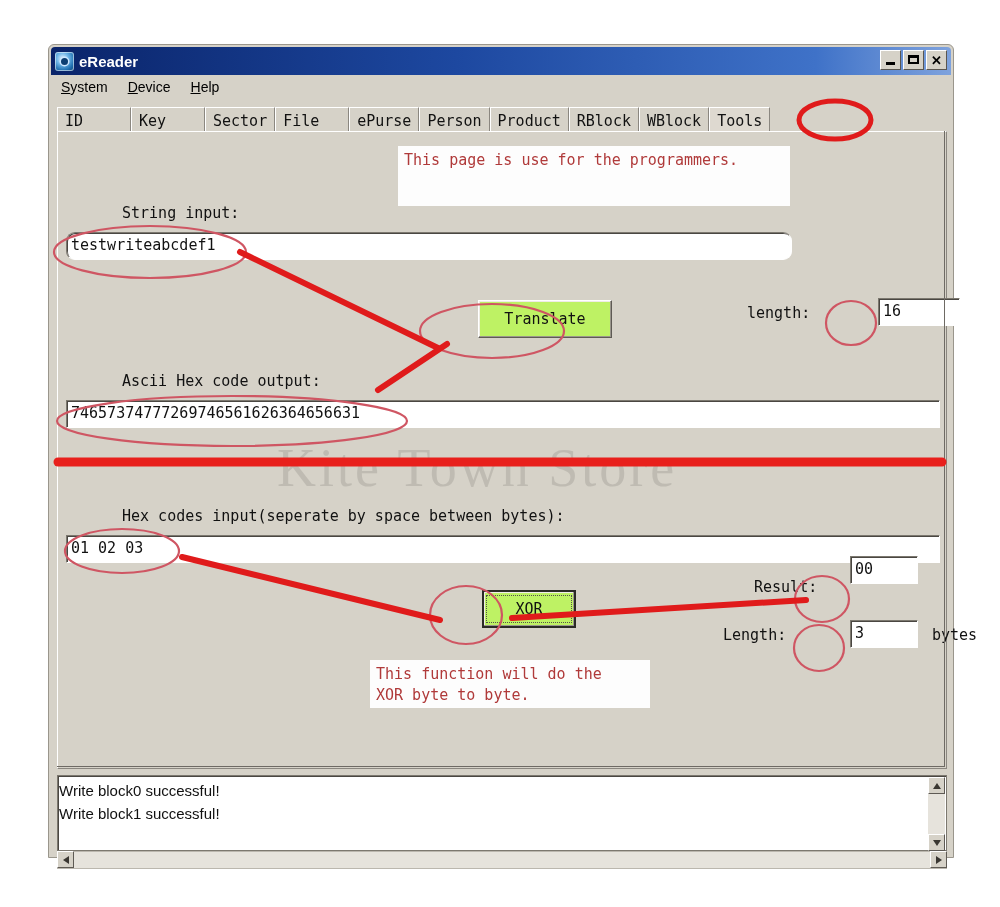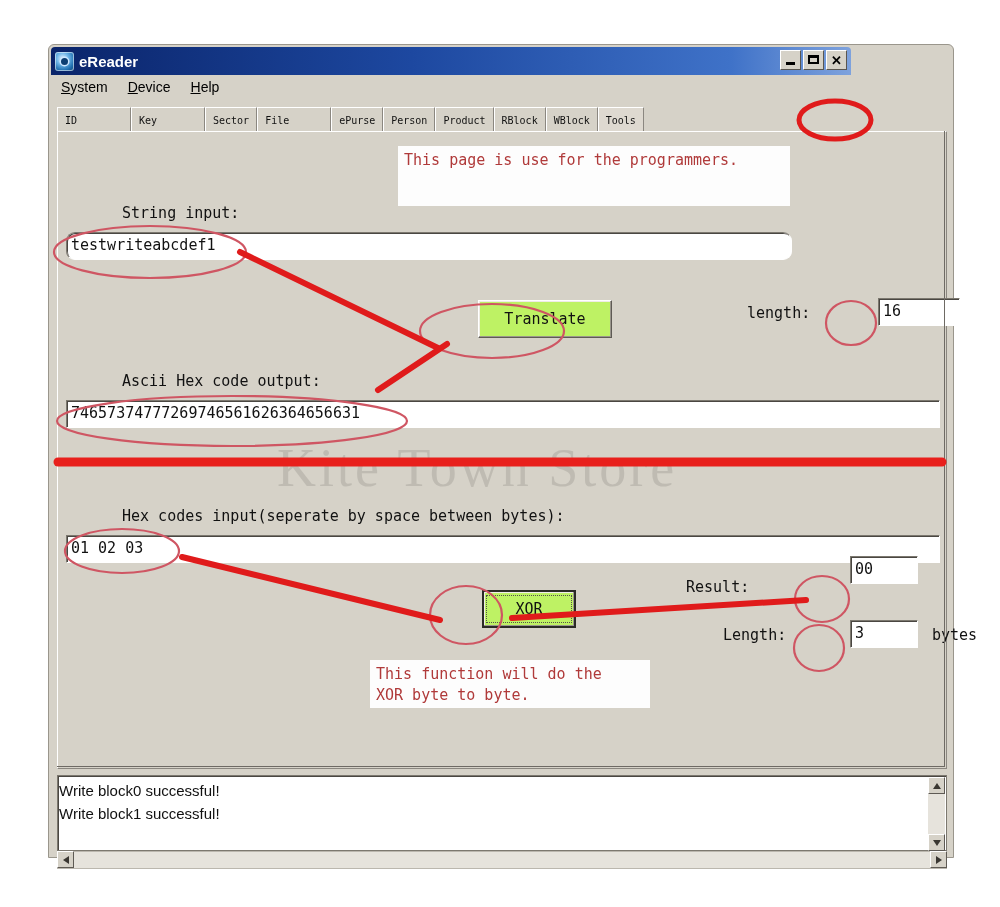--- a/index.html
+++ b/index.html
@@ -18,21 +18,21 @@
     width: 906px; height: 814px;
     background: #d6d2c8;
     border: 1px solid #9a968c;
     border-radius: 6px 6px 0 0;
     box-shadow: 0 0 0 2px #ffffff;
     box-sizing: border-box;
   }
 
   .titlebar {
     position: absolute; left: 2px; top: 2px;
-    width: 800px; height: 28px;
+    width: 900px; height: 28px;
     background: linear-gradient(to right, #0a246a 0%, #1d48a0 45%, #3f72c8 85%, #7ea2dd 100%);
     border-radius: 4px 4px 0 0;
     display: flex; align-items: center;
   }
   .title-icon {
     width: 19px; height: 19px; margin-left: 4px; margin-right: 5px;
     border-radius: 3px;
     background: radial-gradient(circle at 40% 35%, #e8f4ff 0%, #6fb6e8 35%, #1f6fb0 70%, #0d3f72 100%);
     box-shadow: inset 0 0 0 1px #ffffff88;
     position: relative;
@@ -80,21 +80,21 @@
   .menu-item u { text-decoration: underline; }
 
   
   .tabstrip {
     position: absolute; left: 8px; top: 60px;
     width: 890px; height: 28px;
     display: flex; align-items: flex-end;
   }
   .tab {
     font-family: "DejaVu Sans Mono", monospace;
-    font-size: 10px; color: #111;
+    font-size: 15px; color: #111;
     height: 26px; line-height: 26px;
     padding: 0 7px;
     background: #d6d2c8;
     border-left: 1px solid #ffffff;
     border-top: 1px solid #ffffff;
     border-right: 1px solid #8b8780;
     box-sizing: border-box;
     position: relative;
     white-space: nowrap;
   }
@@ -284,21 +284,21 @@
       <div class="textbox" style="left:8px; top:268px; width:874px; height:28px;">74657374777269746561626364656631</div>
 
       <div class="lbl" style="left:64px; top:375px;">Hex codes input(seperate by space between bytes):</div>
 
       <div class="textbox" style="left:8px; top:403px; width:874px; height:28px;">01 02 03</div>
 
       <div class="btn focused" style="left:424px; top:458px; width:94px; height:38px;">
         <span class="inner">XOR</span>
       </div>
 
-      <div class="lbl" style="left:628px; top:446px;">Result:</div>
+      <div class="lbl" style="left:696px; top:446px;">Result:</div>
 
       <div class="textbox" style="left:792px; top:424px; width:68px; height:28px;">00</div>
 
       <div class="lbl" style="left:665px; top:494px;">Length:</div>
 
       <div class="textbox" style="left:792px; top:488px; width:68px; height:28px;">3</div>
 
       <div class="lbl" style="left:874px; top:494px;">bytes</div>
 
       <div class="notebox" style="left:312px; top:528px; width:280px; height:48px; line-height:21px;">This function will do the

